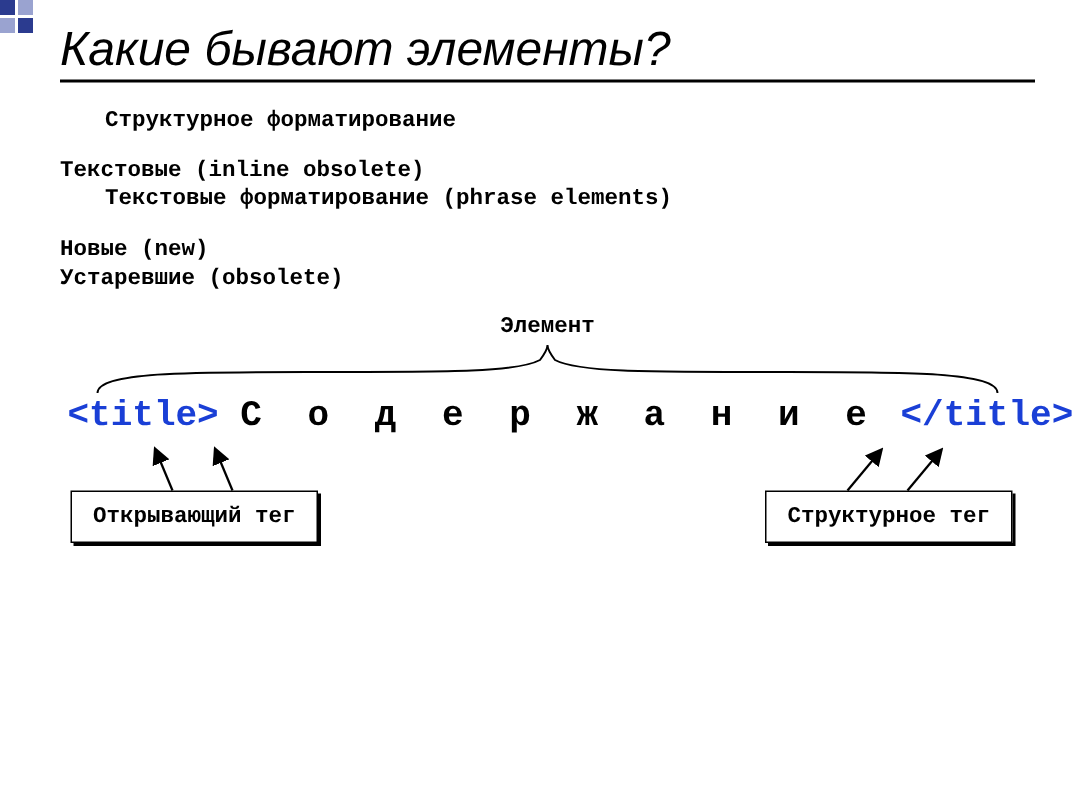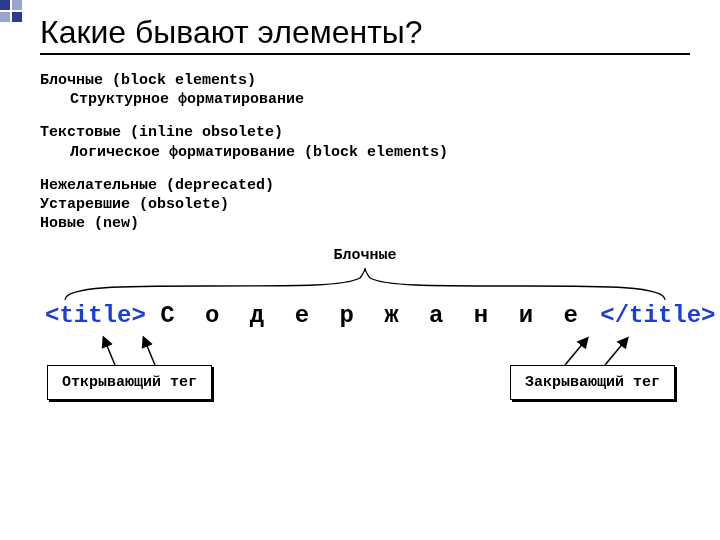--- a/index.html
+++ b/index.html
@@ -26,20 +26,21 @@
   .deco .sq.d { width:10px; height:10px; left:12px; top:12px; }
 
   .slide {
     padding: 14px 30px 10px 40px;
   }
   h1 {
     font-size: 32px;
     font-weight: 400;
     color: #000;
     margin-bottom: 2px;
+    font-style: italic;
   }
   .rule {
     height: 2px;
     background: #000;
     margin: 2px 0 16px 0;
   }
   .block {
     font-family: "Courier New", monospace;
     font-size: 15px;
     font-weight: bold;
@@ -108,36 +109,34 @@
     <div class="sq b"></div>
     <div class="sq c"></div>
     <div class="sq d"></div>
 </div>
 
 <div class="slide">
   <h1>Какие бывают элементы?</h1>
   <div class="rule"></div>
 
   <div class="block">
-    <div>Блочные (block elements)</div>
     <div class="indent">Структурное форматирование</div>
   </div>
 
   <div class="block">
     <div>Текстовые (inline obsolete)</div>
-    <div class="indent">Логическое форматирование (block elements)</div>
+    <div class="indent">Текстовые форматирование (phrase elements)</div>
   </div>
 
   <div class="block">
-    <div>Нежелательные (deprecated)</div>
+    <div>Новые (new)</div>
     <div>Устаревшие (obsolete)</div>
-    <div>Новые (new)</div>
   </div>
 
-  <div class="element-label">Блочные</div>
+  <div class="element-label">Элемент</div>
 
   <div class="diagram">
     <svg class="brace-svg" viewBox="0 0 640 36">
       <path d="M 20 34 C 20 20, 80 20, 160 20 C 260 20, 300 20, 315 12 C 318 8, 320 4, 320 2 C 320 4, 322 8, 325 12 C 340 20, 380 20, 480 20 C 560 20, 620 20, 620 34" fill="none" stroke="#000" stroke-width="1.3"></path>
     </svg>
     <div class="tagline">
       <span class="tag">&lt;title&gt;</span>
       <span class="content">С о д е р ж а н и е</span>
       <span class="tag">&lt;/title&gt;</span>
     </div>
@@ -149,17 +148,17 @@
             <path d="M0,0 L8,4 L0,8 Z" fill="#000"></path>
           </marker>
         </defs>
         <line x1="70" y1="30" x2="60" y2="6" stroke="#000" stroke-width="1.5" marker-end="url(#ah)"></line>
         <line x1="110" y1="30" x2="100" y2="6" stroke="#000" stroke-width="1.5" marker-end="url(#ah)"></line>
         <line x1="520" y1="30" x2="540" y2="6" stroke="#000" stroke-width="1.5" marker-end="url(#ah)"></line>
         <line x1="560" y1="30" x2="580" y2="6" stroke="#000" stroke-width="1.5" marker-end="url(#ah)"></line>
       </svg>
       <div class="boxwrap">
         <div class="box">Открывающий тег</div>
-        <div class="box">Закрывающий тег</div>
+        <div class="box">Структурное тег</div>
       </div>
     </div>
   </div>
 </div>
 
 </body></html>

